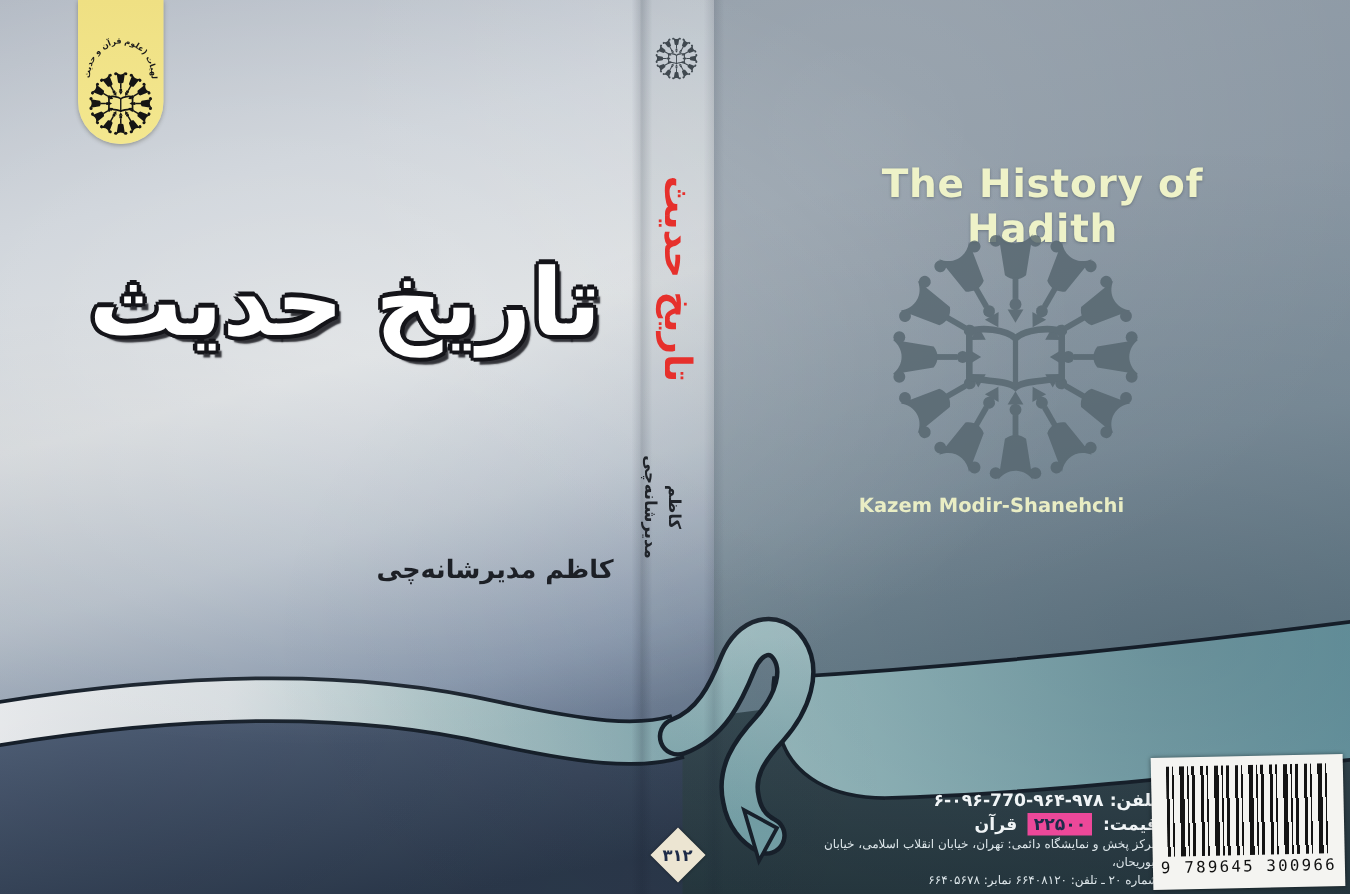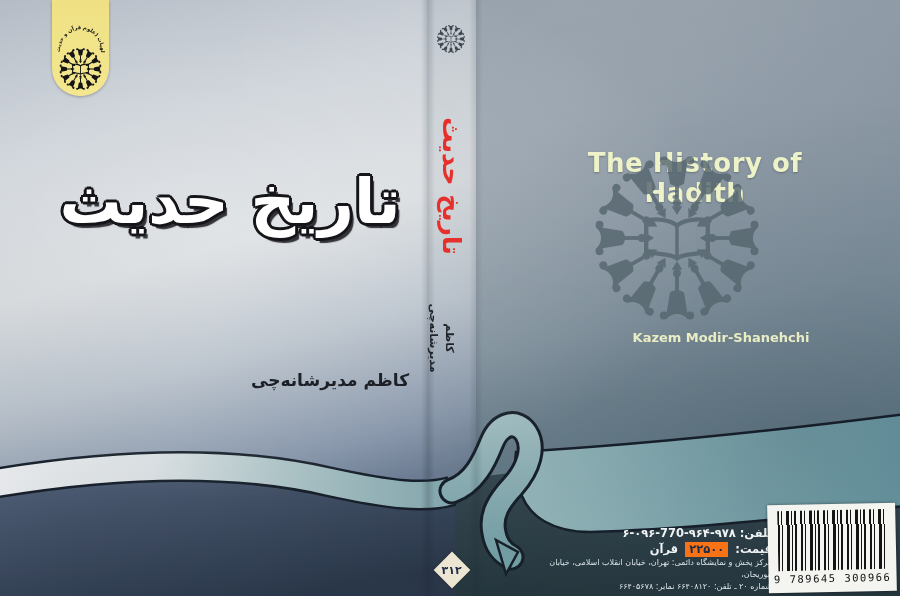--- a/index.html
+++ b/index.html
@@ -43,28 +43,28 @@
     color:#20242a;direction:rtl;line-height:16px;}
   .spine-emblem{position:absolute;left:436px;top:24px;color:#2e373e;opacity:.88;}
   .spine-number{position:absolute;left:439px;top:557px;width:26px;height:26px;
     transform:rotate(45deg);background:#ece5d2;box-shadow:0 0 2px rgba(0,0,0,.5);
     display:flex;align-items:center;justify-content:center;}
   .spine-number span{transform:rotate(-45deg);font-size:11px;font-weight:bold;
     color:#1f2c49;}
   
   .title-en{position:absolute;left:540px;top:108px;width:310px;text-align:center;
     font-size:26px;font-weight:bold;color:#eef2c8;letter-spacing:.5px;
-    text-shadow:0 1px 2px rgba(30,40,50,.35);margin-top:40px;}
+    text-shadow:0 1px 2px rgba(30,40,50,.35);}
   .big-emblem{position:absolute;left:588px;top:150px;color:#56666f;opacity:.82;}
-  .author-en{position:absolute;left:616px;top:330px;width:210px;text-align:center;
+  .author-en{position:absolute;left:556px;top:330px;width:210px;text-align:center;
     font-size:13px;font-weight:bold;color:#e9edc4;}
   .back-info{position:absolute;left:540px;top:526px;width:232px;direction:rtl;
     text-align:right;color:#f0f4f6;}
   .back-info .line1,.back-info .line2{font-size:11.5px;font-weight:bold;line-height:1.35;}
-  .price-box{display:inline-block;background:#f97316;color:#1c2b4a;
+  .price-box{display:inline-block;background:#ec4899;color:#1c2b4a;
     padding:0 4px;margin:0 3px;font-weight:bold;}
   .back-info .addr{font-size:8px;color:#dde6ea;line-height:1.5;font-weight:normal;}
   
   .barcode{position:absolute;left:768px;top:504px;width:128px;height:88px;
     background:#f4f4f1;transform:rotate(-1.2deg);box-shadow:0 0 3px rgba(0,0,0,.5);
     display:flex;flex-direction:column;align-items:center;padding-top:6px;box-sizing:border-box;}
   .bars{width:108px;height:60px;
     background:repeating-linear-gradient(90deg,
       #141414 0 2px,transparent 2px 4px,#141414 4px 5px,transparent 5px 9px,
       #141414 9px 12px,transparent 12px 14px,#141414 14px 15px,transparent 15px 17px,

